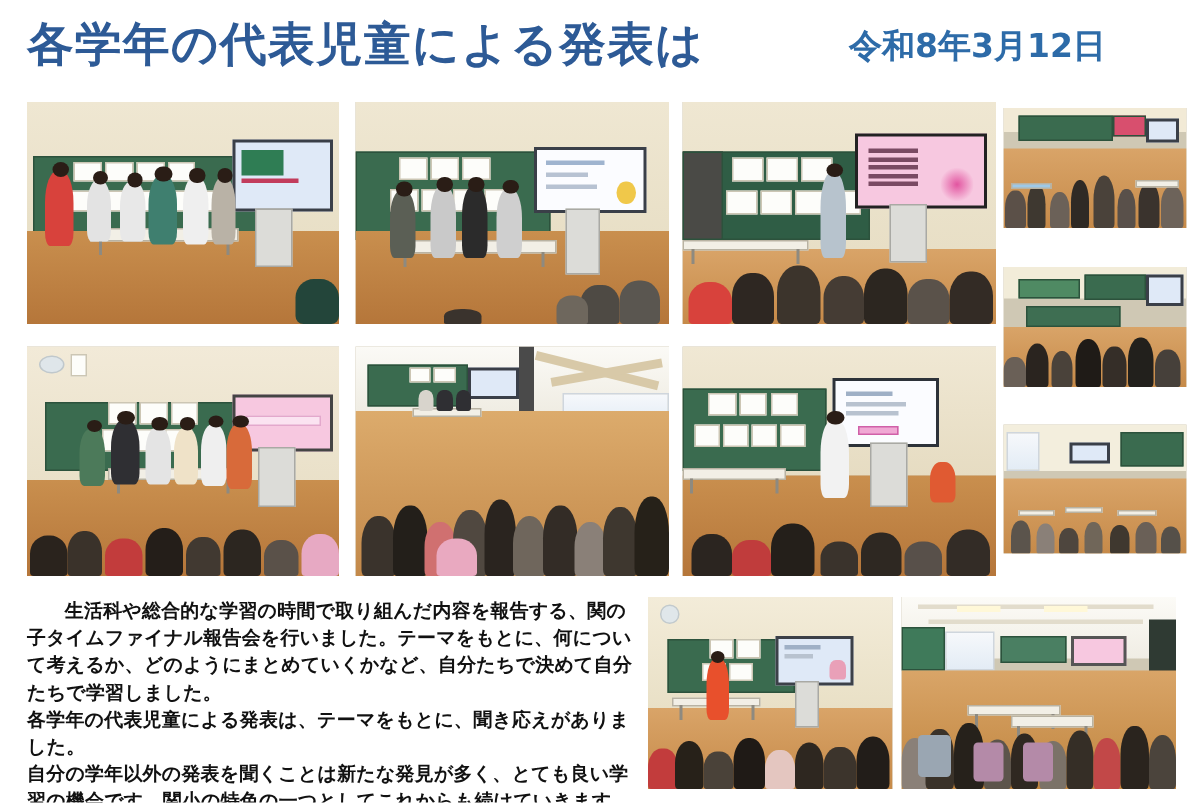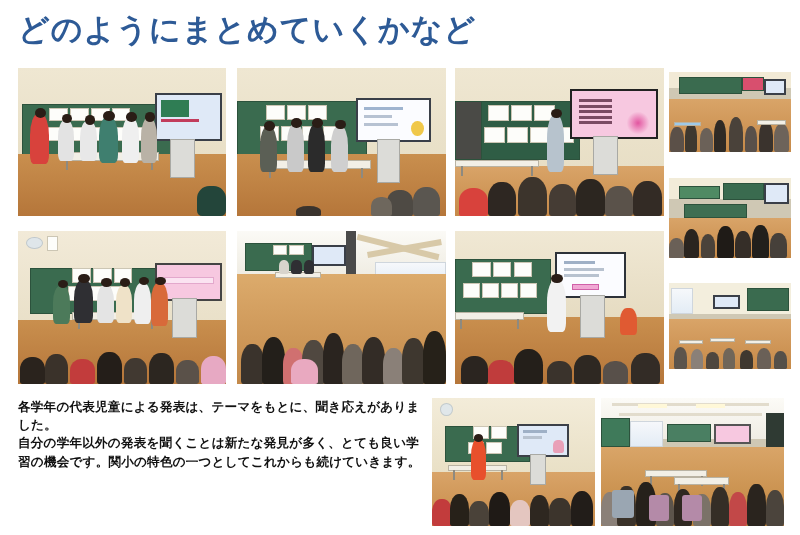--- a/index.html
+++ b/index.html
@@ -69,21 +69,22 @@
   }
   .bodytext p { margin: 0; }
   .bodytext p.indent { text-indent: 2em; }
 </style>
 </head>
 <body>
 
 <div class="page">
 
   <div class="header">
-    <div class="title">どのようにまとめていくかなど</div>
+    <div class="title">各学年の代表児童による発表は</div>
+    <div class="date">令和8年3月12日</div>
   </div>
 
   <div class="photo" style="left:18px; top:68px; width:208px; height:148px;">
     <div class="scene">
       <div class="wall" style="height:62%"></div>
       <div class="board" style="left:2%; top:24%; width:74%; height:38%;"></div>
       <div class="paper" style="left:15%; top:27%; width:9%; height:9%;"></div>
       <div class="paper" style="left:25%; top:27%; width:9%; height:9%;"></div>
       <div class="paper" style="left:35%; top:27%; width:9%; height:9%;"></div>
       <div class="paper" style="left:45%; top:27%; width:9%; height:9%;"></div>
@@ -368,20 +369,21 @@
         <i style="left:28%; width:14%; height:72%; background:#241f1a;"></i>
         <i style="left:44%; width:12%; height:48%; background:#3a332c;"></i>
         <i style="left:57%; width:13%; height:60%; background:#2e2822;"></i>
         <i style="left:71%; width:12%; height:46%; background:#58504a;"></i>
         <i style="left:84%; width:14%; height:64%; background:#332c26;"></i>
       </div>
     </div>
   </div>
 
   <div class="bodytext">
+    <p class="indent">生活科や総合的な学習の時間で取り組んだ内容を報告する、関の子タイムファイナル報告会を行いました。テーマをもとに、何について考えるか、どのようにまとめていくかなど、自分たちで決めて自分たちで学習しました。</p>
     <p>各学年の代表児童による発表は、テーマをもとに、聞き応えがありました。</p>
     <p>自分の学年以外の発表を聞くことは新たな発見が多く、とても良い学習の機会です。関小の特色の一つとしてこれからも続けていきます。</p>
   </div>
 
   <div class="photo" style="left:432px; top:398px; width:163px; height:128px;">
     <div class="scene">
       <div class="wall" style="height:58%; background:linear-gradient(#f3ecd9,#e9e0c6);"></div>
       <div style="position:absolute;left:5%;top:4%;width:8%;height:10%;border-radius:50%;background:#e0e7ea;border:1px solid #c2cacd;"></div>
       <div class="board" style="left:8%; top:22%; width:52%; height:28%;"></div>
       <div class="paper" style="left:25%; top:22%; width:10%; height:10%;"></div>

